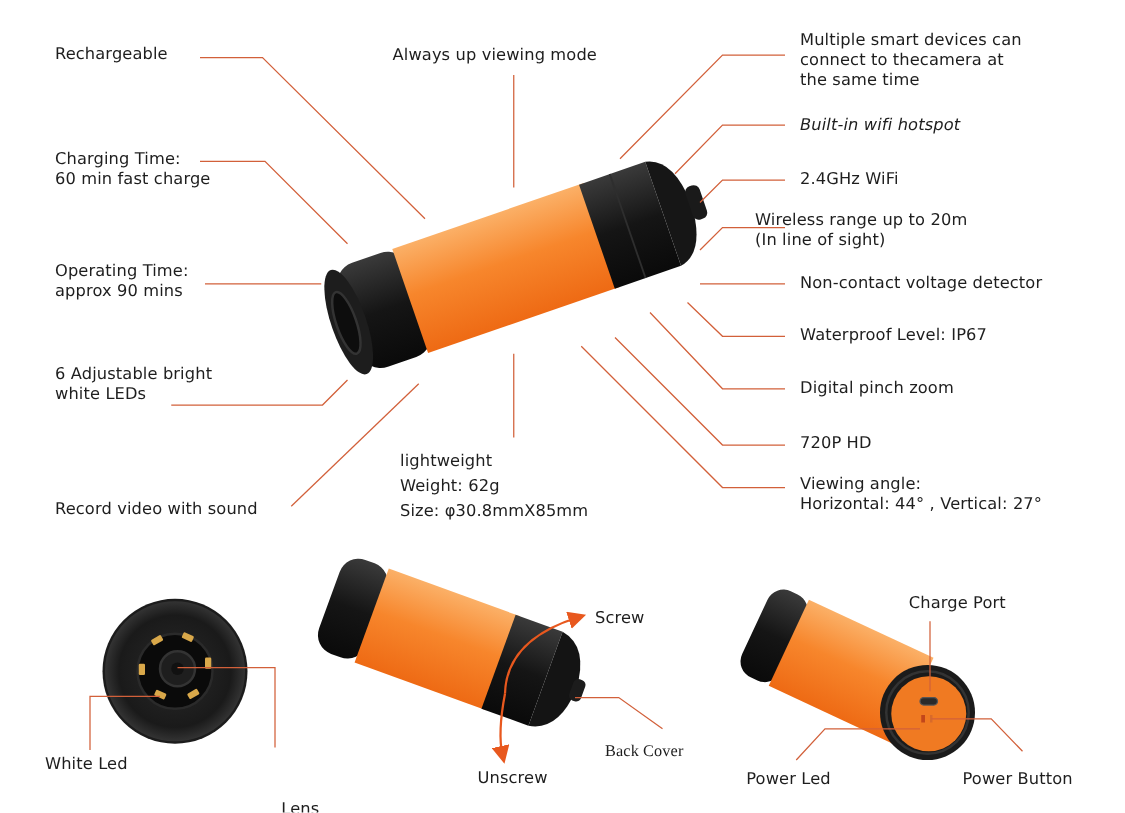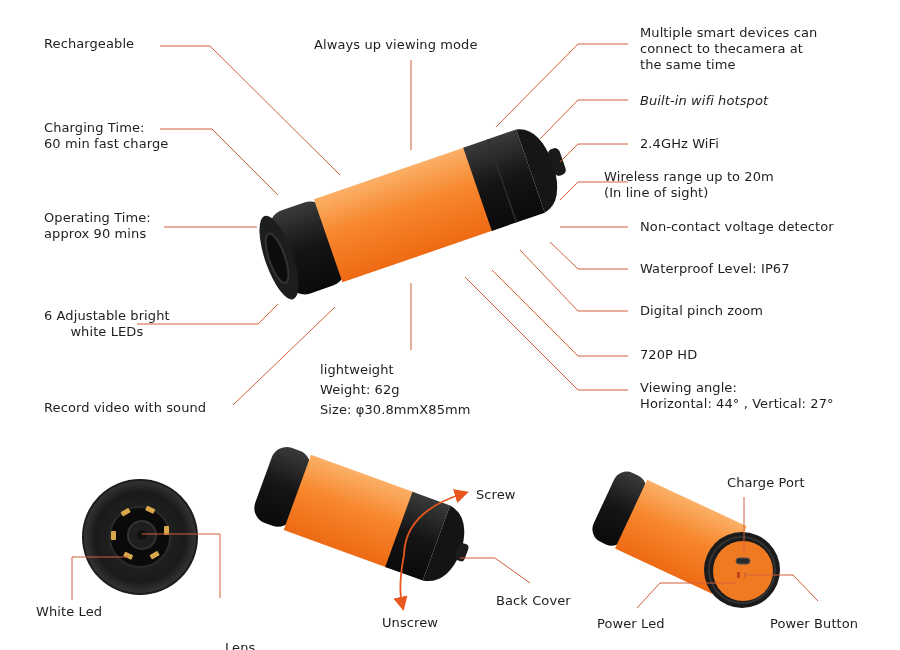--- a/index.html
+++ b/index.html
@@ -118,21 +118,21 @@
     <polyline class="ln" points="637,608 660,583 736,583"></polyline>
     <polyline class="ln" points="745,575 793,575 818,601"></polyline>
   </g>
 </svg>
 
 <div class="lbl" style="left:44px;top:36px;">Rechargeable</div>
 <div class="lbl" style="left:44px;top:120px;">Charging Time:
 60 min fast charge</div>
 <div class="lbl" style="left:44px;top:210px;">Operating Time:
 approx 90 mins</div>
-<div class="lbl" style="left:44px;top:308px;text-align:center;">6 Adjustable bright
+<div class="lbl" style="left:44px;top:292px;">6 Adjustable bright
 white LEDs</div>
 <div class="lbl" style="left:44px;top:400px;">Record video with sound</div>
 
 <div class="lbl" style="left:314px;top:37px;">Always up viewing mode</div>
 <div class="lbl center" style="left:320px;top:360px;width:180px;line-height:20px;">lightweight
 Weight: 62g
 Size: φ30.8mmX85mm</div>
 
 <div class="lbl" style="left:640px;top:25px;">Multiple smart devices can
 connect to thecamera at
@@ -146,17 +146,17 @@
 <div class="lbl" style="left:640px;top:303px;">Digital pinch zoom</div>
 <div class="lbl" style="left:640px;top:347px;">720P HD</div>
 <div class="lbl" style="left:640px;top:380px;">Viewing angle:
 Horizontal: 44°  , Vertical: 27°</div>
 
 <div class="lbl" style="left:36px;top:604px;text-align:center;">White Led</div>
 <div class="lbl" style="left:203px;top:640px;margin-left:22px;">Lens</div>
 
 <div class="lbl" style="left:476px;top:487px;">Screw</div>
 <div class="lbl" style="left:382px;top:615px;">Unscrew</div>
-<div class="lbl" style="left:496px;top:593px;">Back Cover</div>
+<div class="lbl" style="left:484px;top:593px;font-family:Liberation Serif, serif;">Back Cover</div>
 
 <div class="lbl" style="left:727px;top:475px;">Charge Port</div>
 <div class="lbl" style="left:597px;top:616px;">Power Led</div>
 <div class="lbl" style="left:770px;top:616px;">Power Button</div>
 
 </body></html>

